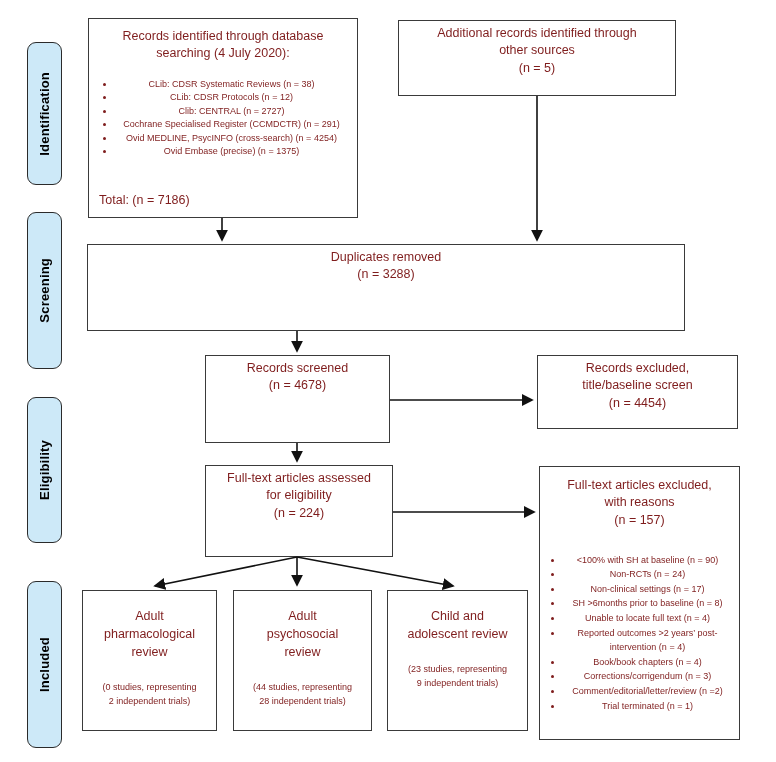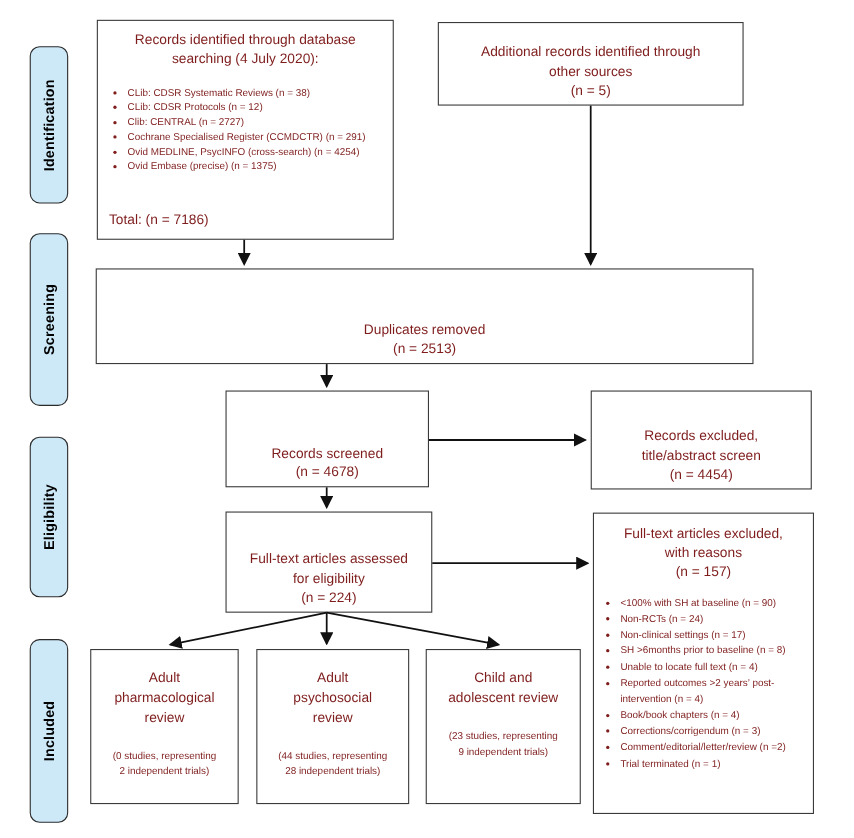--- a/index.html
+++ b/index.html
@@ -42,21 +42,21 @@
     position: absolute;
     background: #ffffff;
     border: 1.6px solid #3a3a3a;
     box-sizing: border-box;
     color: #7f1d1d;
   }
   .centerbox {
     display: flex;
     flex-direction: column;
     align-items: center;
-    justify-content: flex-end;
+    justify-content: flex-start;
     text-align: center;
     font-size: 12.5px;
     line-height: 1.38;
     padding: 4px 6px;
   }
   
   .idbox {
     display: flex;
     flex-direction: column;
     padding: 9px 10px 8px 10px;
@@ -66,40 +66,40 @@
     text-align: center;
     line-height: 1.35;
     margin-bottom: 10px;
   }
   .bullets {
     margin: 6px 0 0 0;
     padding: 0 0 0 16px;
     list-style: disc outside;
     font-size: 9px;
     line-height: 1.5;
-    text-align: left;
+    text-align: center;
   }
   .bullets li { padding-left: 1px; }
   .total-line {
     margin-top: auto;
     font-size: 12.5px;
     text-align: left;
     padding-bottom: 2px;
   }
   
   .exclbox {
     display: flex;
     flex-direction: column;
     padding: 10px 8px 8px 8px;
     font-size: 12.5px;
   }
   .exclbox .box-title {
     text-align: center;
     line-height: 1.38;
-    margin-bottom: 12px;
+    margin-bottom: 24px;
   }
   .exclbox .bullets {
     font-size: 9px;
     line-height: 1.62;
     padding-left: 15px;
     margin: 0;
   }
   
   .reviewbox {
     display: flex;
@@ -161,35 +161,35 @@
     <div>
         <div>Additional records identified through</div>
         <div>other sources</div>
         <div>(n = 5)</div>
       </div>
   </div>
 
   <div class="flowbox centerbox" style="left:87px;top:244px;width:598px;height:87px;">
     <div>
         <div>Duplicates removed</div>
-        <div>(n = 2513)</div>
+        <div>(n = 3288)</div>
       </div>
   </div>
 
   <div class="flowbox centerbox" style="left:205px;top:355px;width:185px;height:88px;">
     <div>
         <div>Records screened</div>
         <div>(n = 4678)</div>
       </div>
   </div>
 
-  <div class="flowbox centerbox" style="left:537px;top:355px;width:201px;height:90px;">
+  <div class="flowbox centerbox" style="left:537px;top:355px;width:201px;height:74px;">
     <div>
         <div>Records excluded,</div>
-        <div>title/abstract screen</div>
+        <div>title/baseline screen</div>
         <div>(n = 4454)</div>
       </div>
   </div>
 
   <div class="flowbox centerbox" style="left:205px;top:465px;width:188px;height:92px;">
     <div>
         <div>Full-text articles assessed</div>
         <div>for eligibility</div>
         <div>(n = 224)</div>
       </div>

